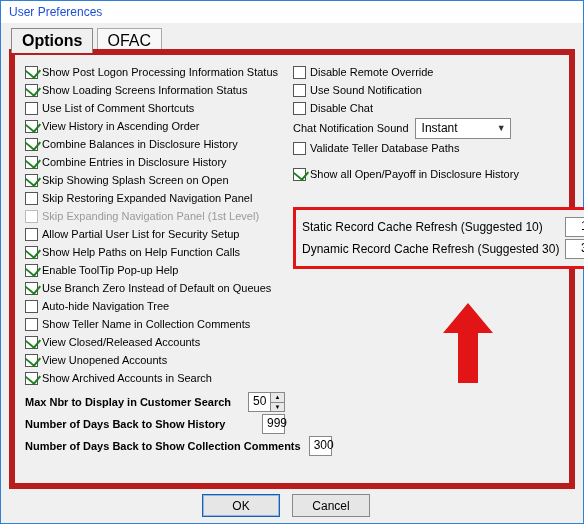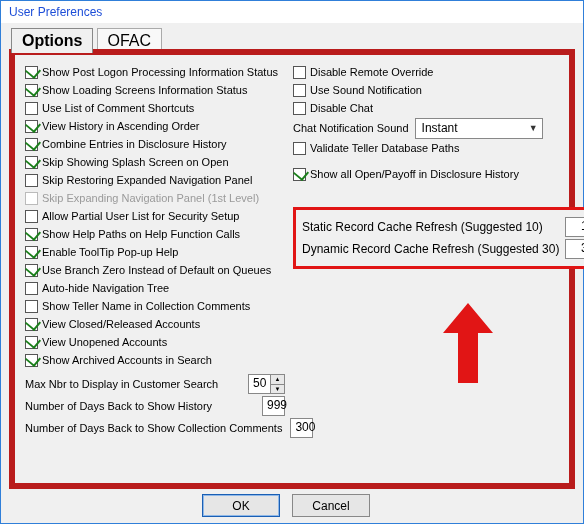--- a/index.html
+++ b/index.html
@@ -89,21 +89,21 @@
     transform: rotate(-50deg) scaleX(0.9);
   }
   .chk.disabled { border-color: #bbb; }
   .lbl-disabled { color: #9a9a9a; }
   .num-row {
     display: flex;
     align-items: center;
     height: 22px;
     gap: 8px;
   }
-  .num-row .lbl { flex: 1; white-space: nowrap; }
+  .num-row .lbl { flex: 1; white-space: nowrap; font-weight: bold; }
   .txt {
     border: 1px solid #888;
     background: #fff;
     height: 20px;
     width: 23px;
     text-align: right;
     padding: 1px 4px;
     font-size: 12px;
   }
   .spinner {
@@ -111,21 +111,21 @@
   }
   .spin-btns {
     display: flex; flex-direction: column;
     width: 14px; border: 1px solid #888; border-left: none;
   }
   .spin-btns div {
     flex:1; background:#e8e8e8; display:flex;align-items:center;justify-content:center; font-size:6px; cursor:pointer;
   }
   .spin-btns div:first-child{border-bottom:1px solid #888;}
   .select {
-    border: 1px solid #888; background:#fff; height:21px; width:128px;
+    border: 1px solid #888; background:#fff; height:21px; width:96px;
     display:flex; align-items:center; justify-content:space-between;
     padding: 0 4px 0 6px; font-size:12px; cursor:pointer;
   }
   .select .arrow { font-size:9px; color:#333; }
   .redbox {
     border: 3px solid #e11515;
     padding: 6px 6px;
     margin-top: 24px;
     background: #f0f0f0;
   }
@@ -171,20 +171,24 @@
             <span class="chk checked"></span>
             <span>Show Loading Screens Information Status</span>
           </div>
         <div class="row">
             <span class="chk"></span>
             <span>Use List of Comment Shortcuts</span>
           </div>
         <div class="row">
             <span class="chk checked"></span>
             <span>View History in Ascending Order</span>
+          </div>
+        <div class="row">
+            <span class="chk checked"></span>
+            <span>Combine Balances in Disclosure History</span>
           </div>
         <div class="row">
             <span class="chk checked"></span>
             <span>Combine Entries in Disclosure History</span>
           </div>
         <div class="row">
             <span class="chk checked"></span>
             <span>Skip Showing Splash Screen on Open</span>
           </div>
         <div class="row">

